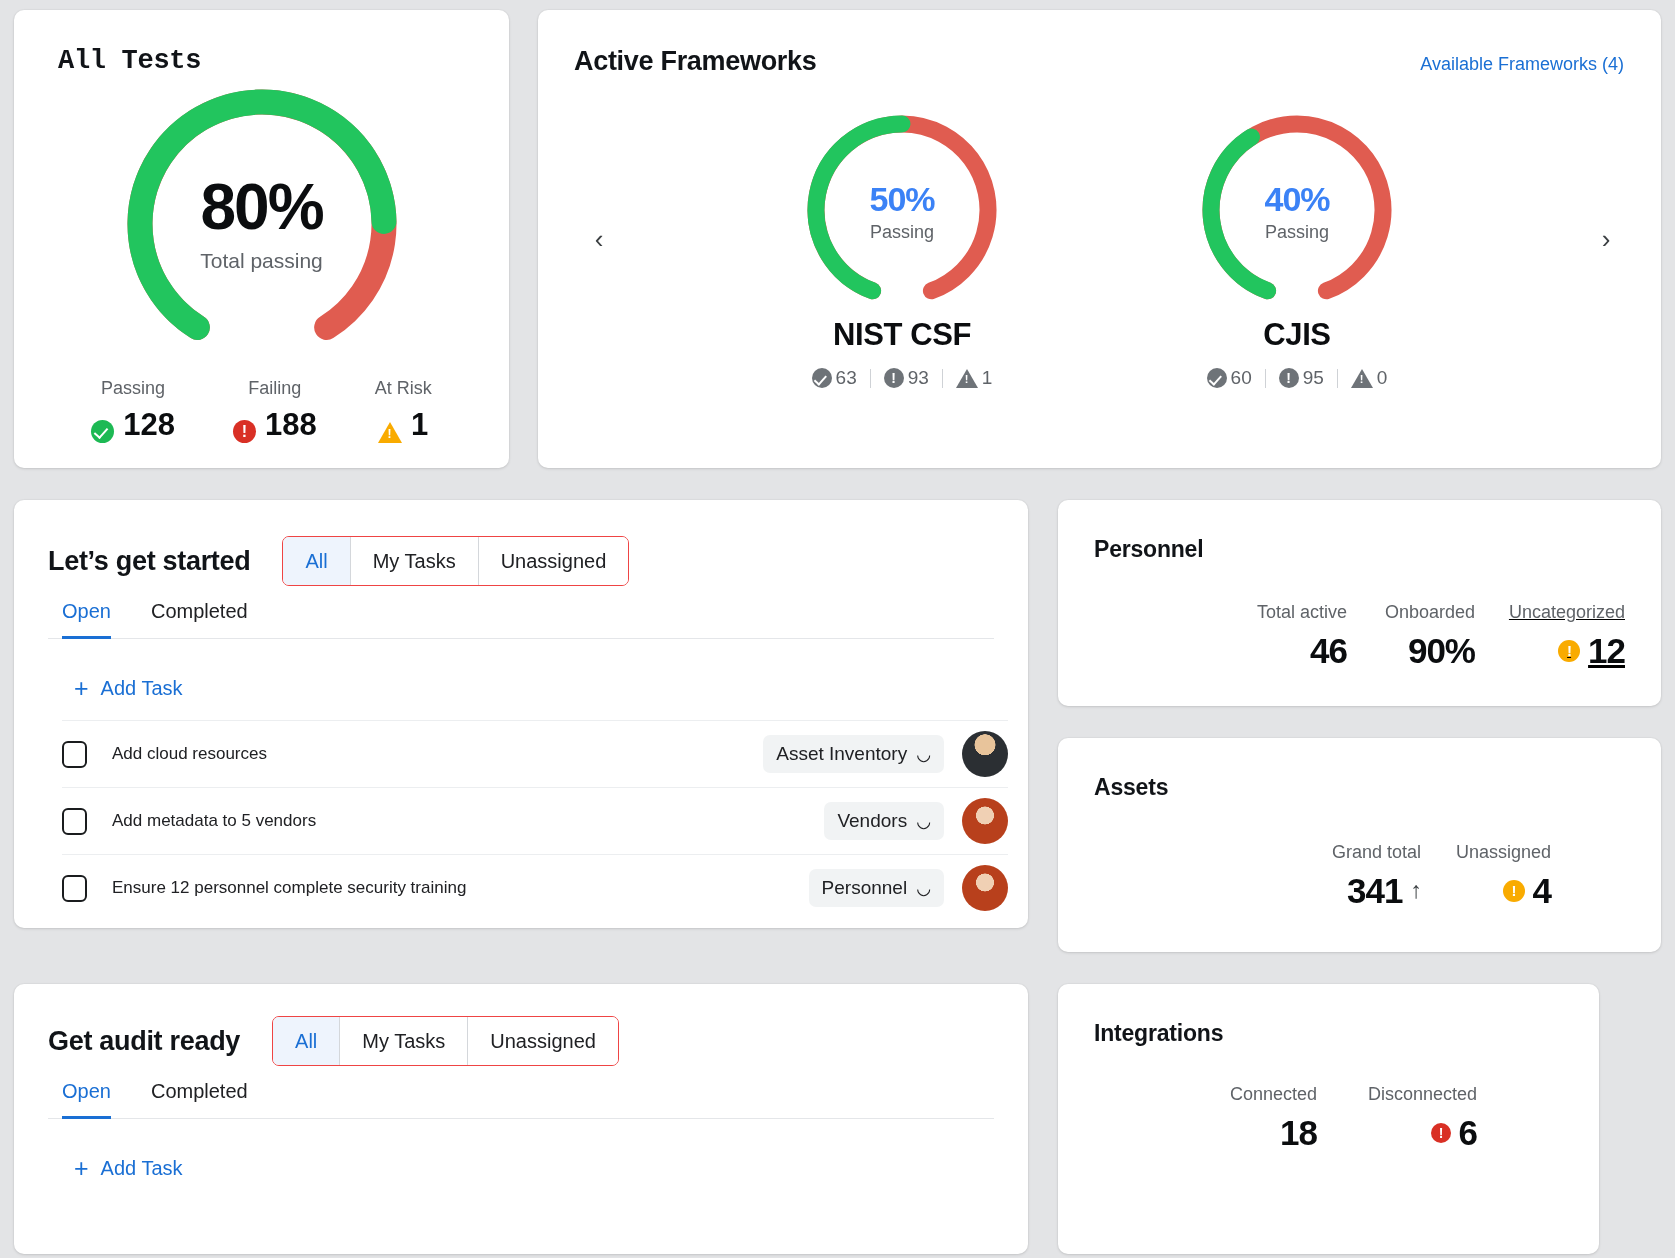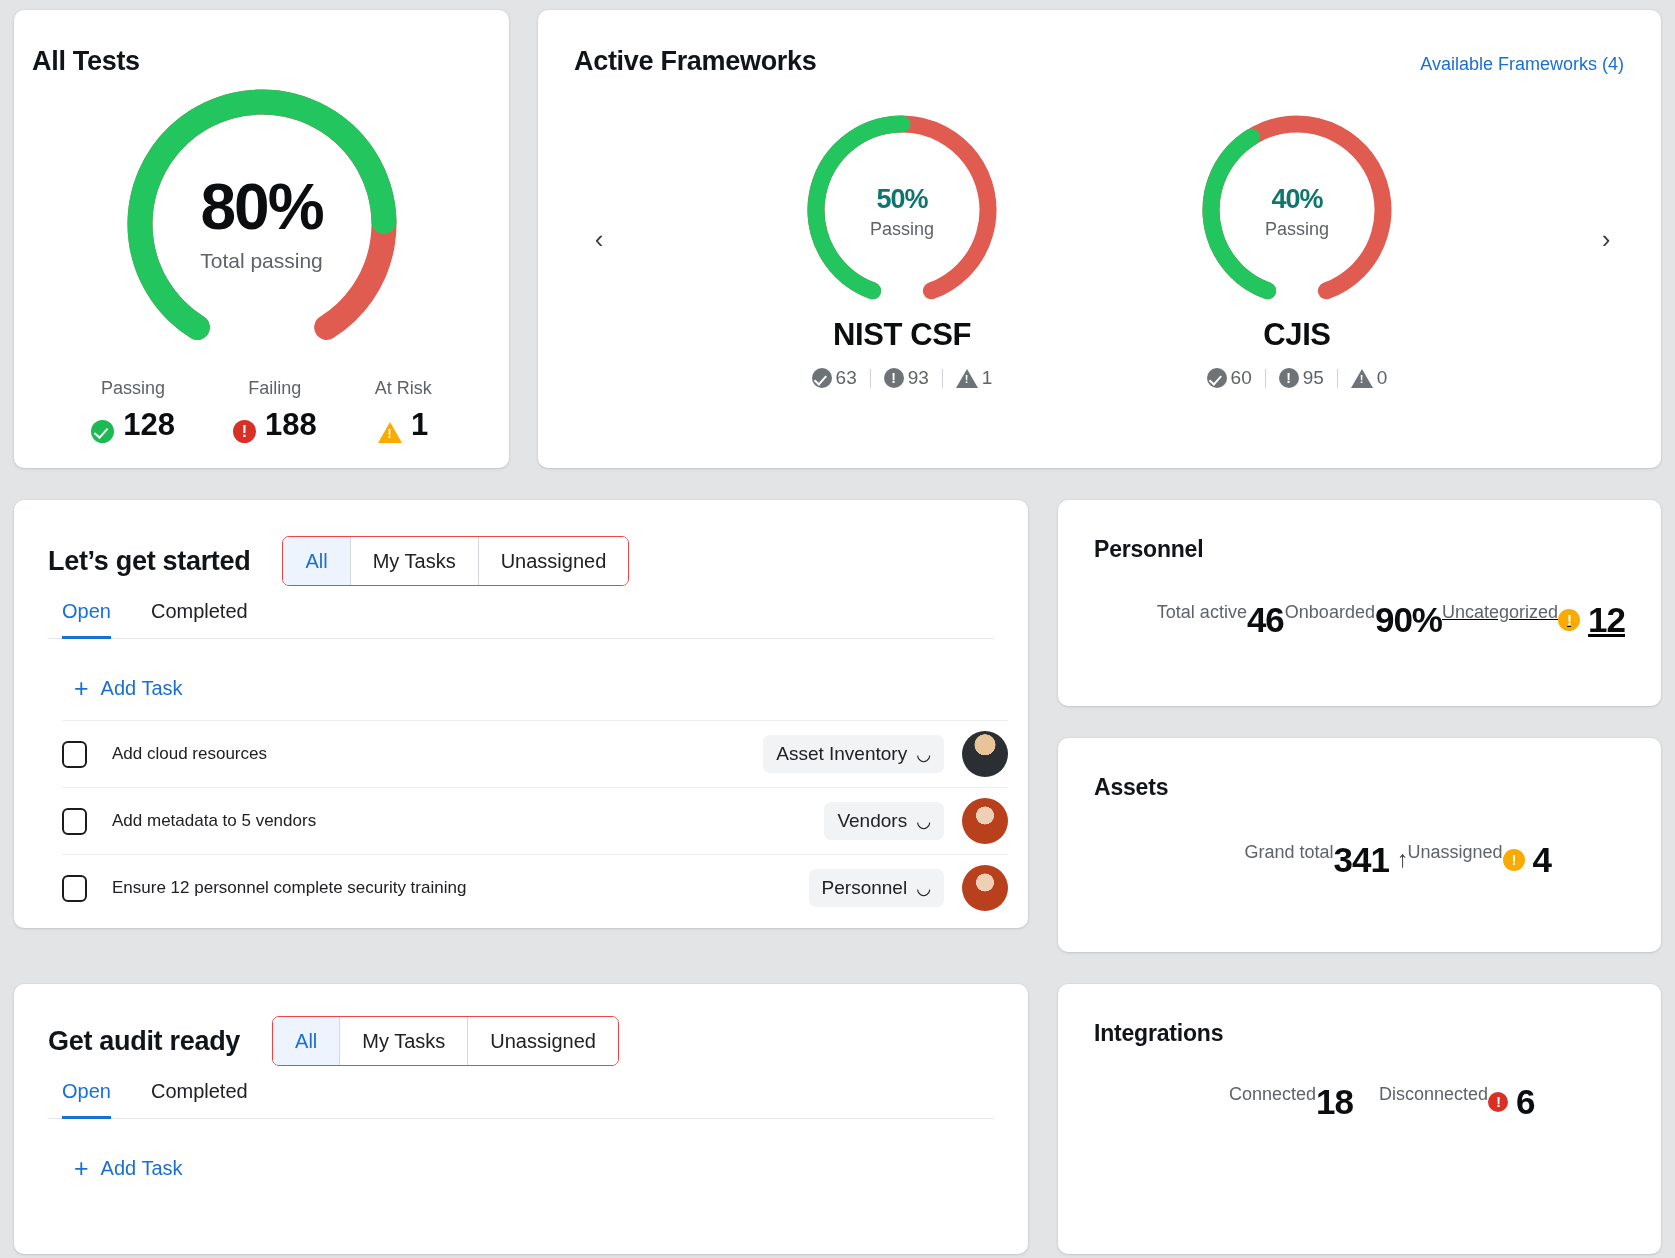--- a/index.html
+++ b/index.html
@@ -27,21 +27,21 @@
   }
   .card-title-sm {
     font-size: 23px;
     font-weight: bold;
     color: #111418;
     letter-spacing: -0.2px;
   }
 
   
   #all-tests { left: 14px; top: 10px; width: 495px; height: 458px; }
-  #all-tests .card-title { position: absolute; left: 18px; top: 36px; }
+  #all-tests .card-title { position: absolute; left: 44px; top: 36px; font-family: Liberation Mono, monospace; }
 
   .gauge-wrap { position: absolute; left: 50%; transform: translateX(-50%); }
   .gauge-center {
     position: absolute; left: 0; top: 0; width: 100%; height: 100%;
     display: flex; flex-direction: column; align-items: center; justify-content: center;
   }
   .gauge-pct { font-size: 64px; font-weight: bold; color: #0b0d0f; letter-spacing: -2px; line-height: 1; }
   .gauge-sub { font-size: 21px; color: #5f6368; margin-top: 10px; }
 
   .legend-row {
@@ -82,21 +82,21 @@
   }
   #fw-prev { left: 48px; }
   #fw-next { right: 42px; }
 
   .fw-strip {
     position: absolute; left: 50%; transform: translateX(-50%);
     top: 100px; display: flex; gap: 180px;
   }
   .fw-item { display: flex; flex-direction: column; align-items: center; width: 215px; }
   .fw-gauge { position: relative; width: 215px; height: 205px; }
-  .fw-pct { font-size: 27px; font-weight: bold; color: #0f766e; letter-spacing: -1px; line-height: 1; }
+  .fw-pct { font-size: 34px; font-weight: bold; color: #3b82f6; letter-spacing: -1px; line-height: 1; }
   .fw-passing { font-size: 18px; color: #5f6368; margin-top: 6px; }
   .fw-name { font-size: 31px; font-weight: bold; color: #0b0d0f; margin-top: 2px; letter-spacing: -0.4px; }
   .fw-stats { display: flex; align-items: center; gap: 13px; margin-top: 14px; }
   .fw-stat { display: flex; align-items: center; gap: 4px; font-size: 19px; color: #5f6368; }
   .fw-divider { width: 1px; height: 19px; background: #cfd2d6; }
   .ico-check-gray { width: 20px; height: 20px; border-radius: 50%; background: #6e7378; position: relative; }
   .ico-check-gray::after { content: ""; position: absolute; left: 5.5px; top: 4.5px;
      width: 5px; height: 9.5px; border: solid #fff; border-width: 0 2.3px 2.3px 0;
      transform: rotate(42deg); }
   .ico-excl-gray { width: 20px; height: 20px; border-radius: 50%; background: #6e7378;
@@ -158,27 +158,27 @@
   .ext-icon { font-size: 17px; line-height: 1; }
   .avatar {
     width: 46px; height: 46px; border-radius: 50%; margin-left: 18px;
     flex: 0 0 auto; position: relative; overflow: hidden;
     background: #3c4043;
   }
 
   
   #personnel { left: 1058px; top: 500px; width: 603px; height: 206px; }
   #assets { left: 1058px; top: 738px; width: 603px; height: 214px; }
-  #integrations { left: 1058px; top: 984px; width: 603px; height: 270px; }
+  #integrations { left: 1058px; top: 984px; width: 541px; height: 270px; }
 
   .mini-title { position: absolute; left: 36px; top: 36px; }
   .mini-stats {
     position: absolute; right: 36px; display: flex; gap: 0;
   }
-  .mini-stat { display: flex; flex-direction: row; align-items: flex-start; min-width: 128px; }
+  .mini-stat { display: flex; flex-direction: column; align-items: flex-end; min-width: 128px; }
   .mini-label { font-size: 18px; color: #5f6368; margin-bottom: 10px; white-space: nowrap; }
   .mini-value {
     font-size: 35px; font-weight: bold; color: #0b0d0f; letter-spacing: -1px;
     display: flex; align-items: center; gap: 8px; line-height: 1;
   }
   .arrow-up { font-size: 23px; font-weight: normal; color: #3c4043; }
   .ico-excl-red-sm { width: 20px; height: 20px; border-radius: 50%; background: #d93025;
      color: #fff; font-size: 14px; font-weight: bold; line-height: 20px; text-align: center; }
 </style>
 </head>

